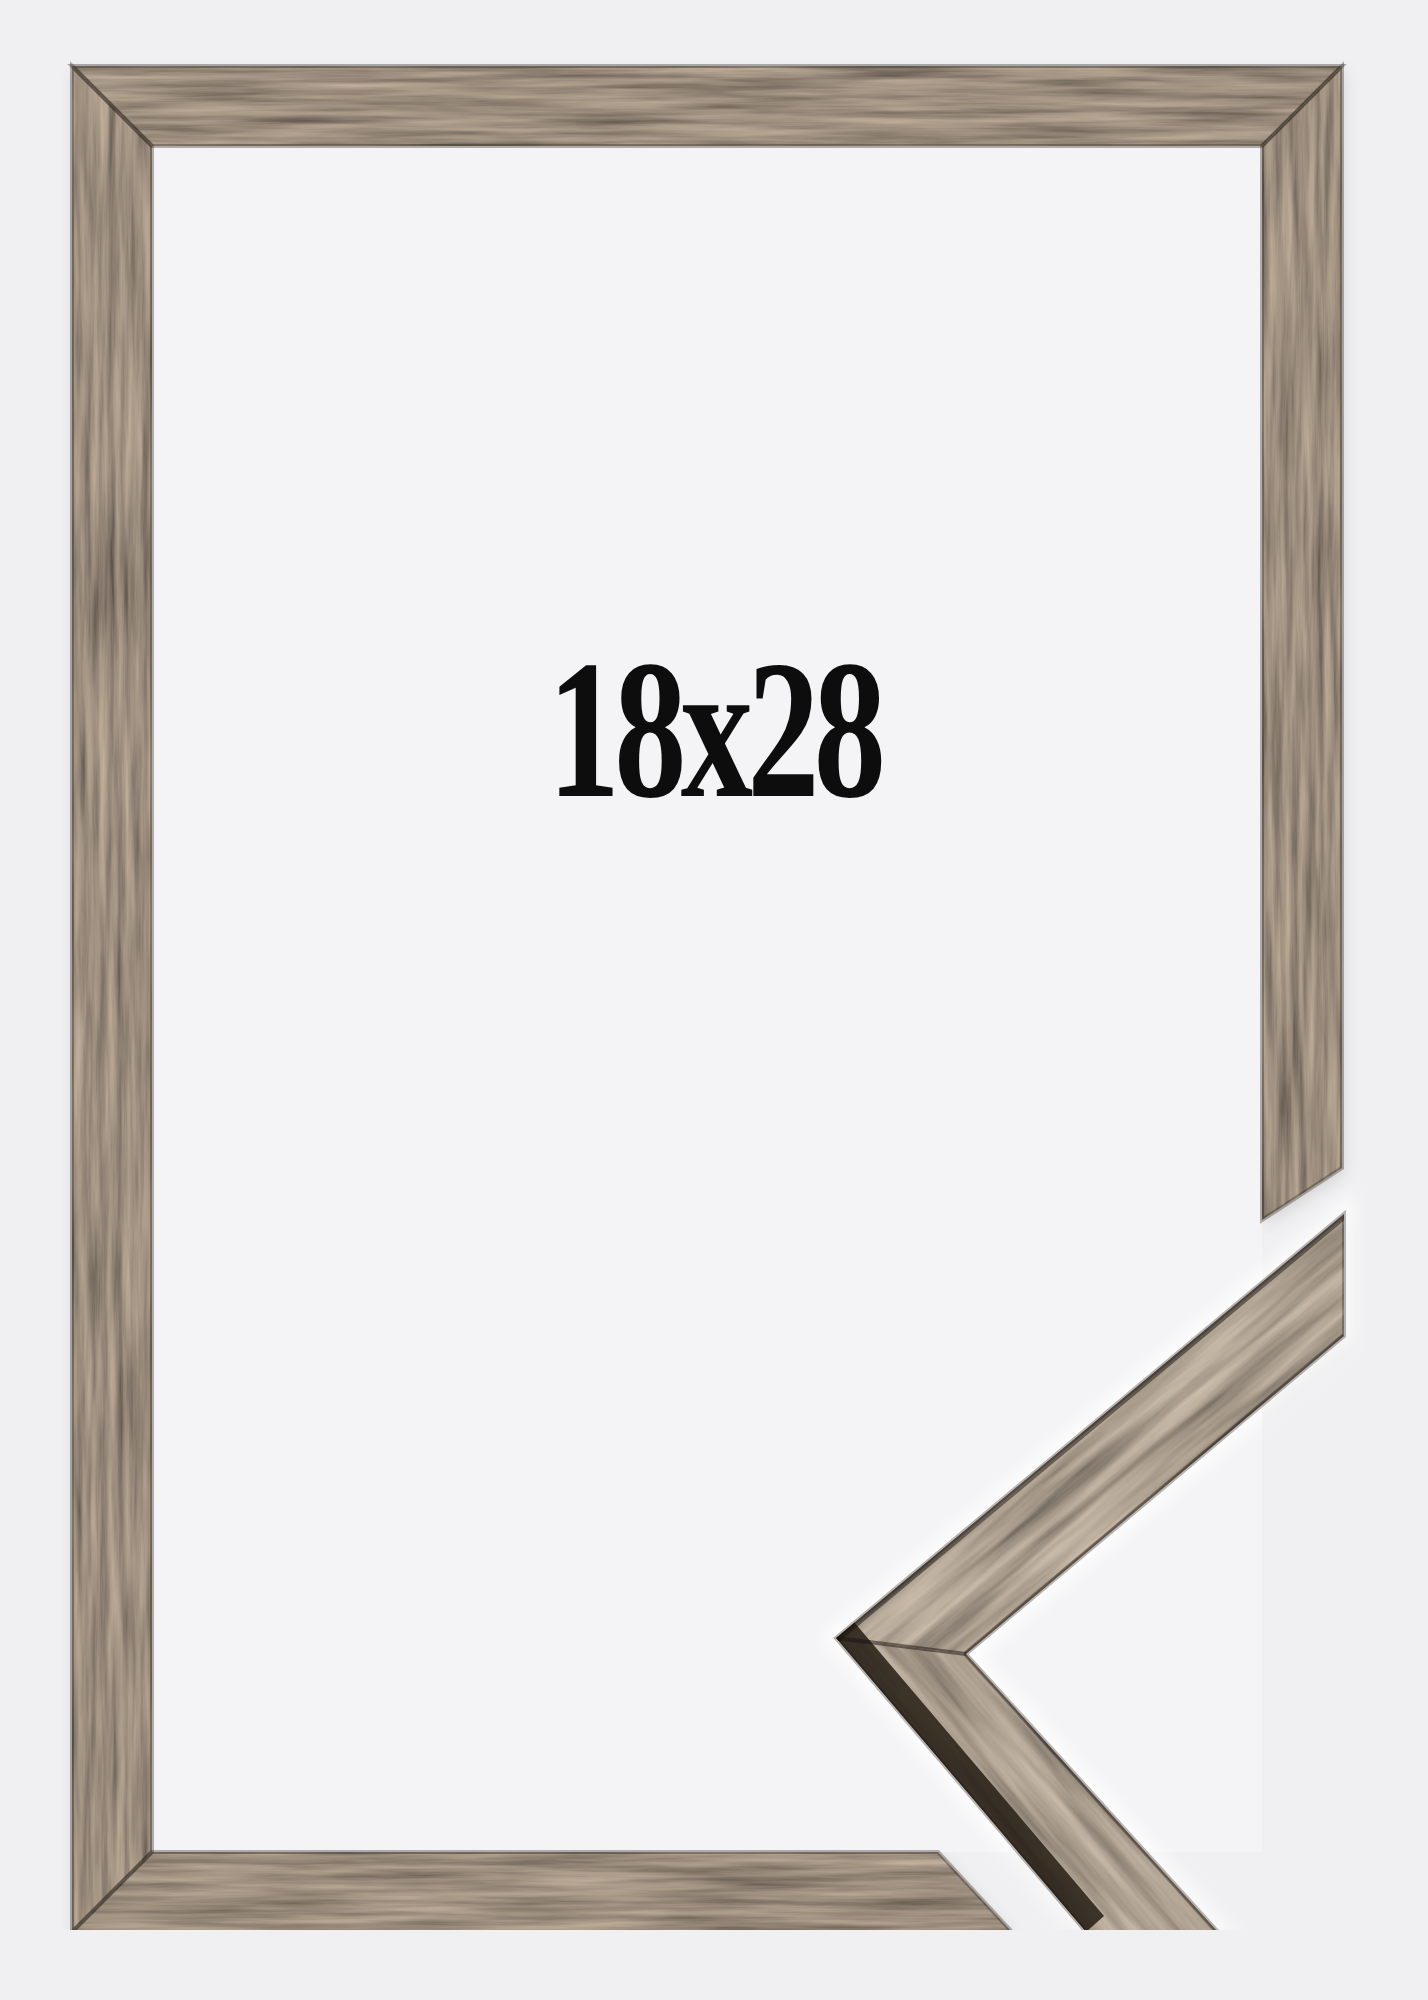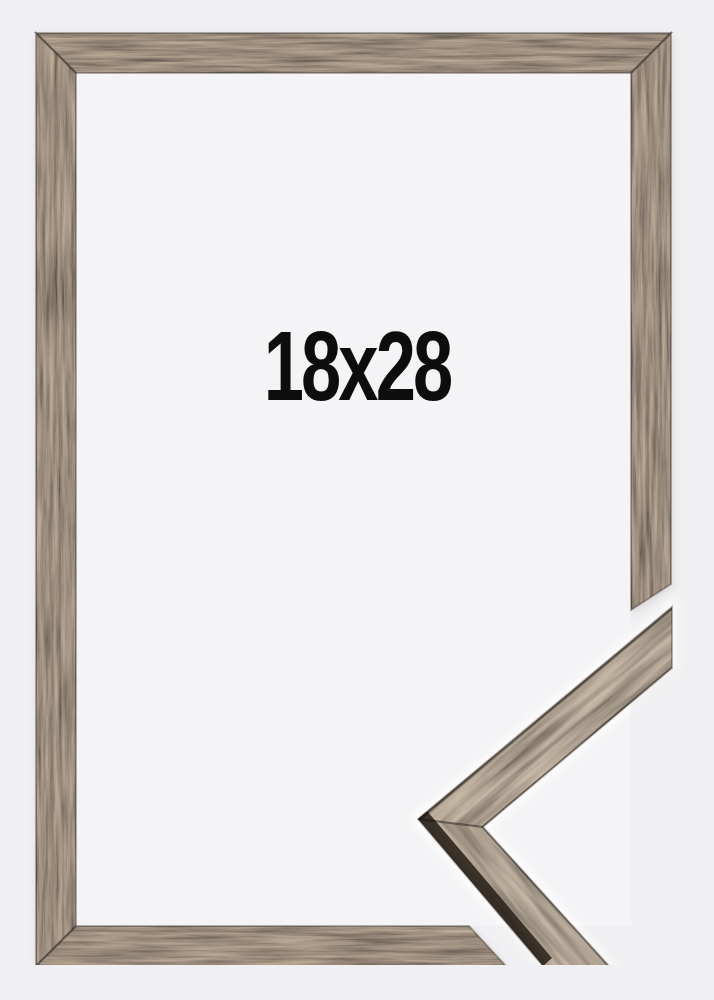--- a/index.html
+++ b/index.html
@@ -1,19 +1,19 @@
 <!DOCTYPE html>
 <html><head>
 <meta charset="utf-8">
 <style>
   html,body { margin:0; padding:0; background:#f0f0f2; }
   .stage {
     position:relative; width:714px; height:965px;
     background:#f0f0f2; overflow:hidden;
-    font-family:Liberation Sans, sans-serif;
+    font-family:Liberation Serif, serif;
   }
   .stage svg { position:absolute; left:0; top:0; display:block; }
   .size-label {
     position:absolute; top:316px; left:0; width:100%;
     text-align:center; font-size:99px; line-height:99px; font-weight:700;
     letter-spacing:-0.04em; color:#0d0d0d;
     transform:scaleX(0.73); transform-origin:50% 50%;
     user-select:none;
   }
 </style>

